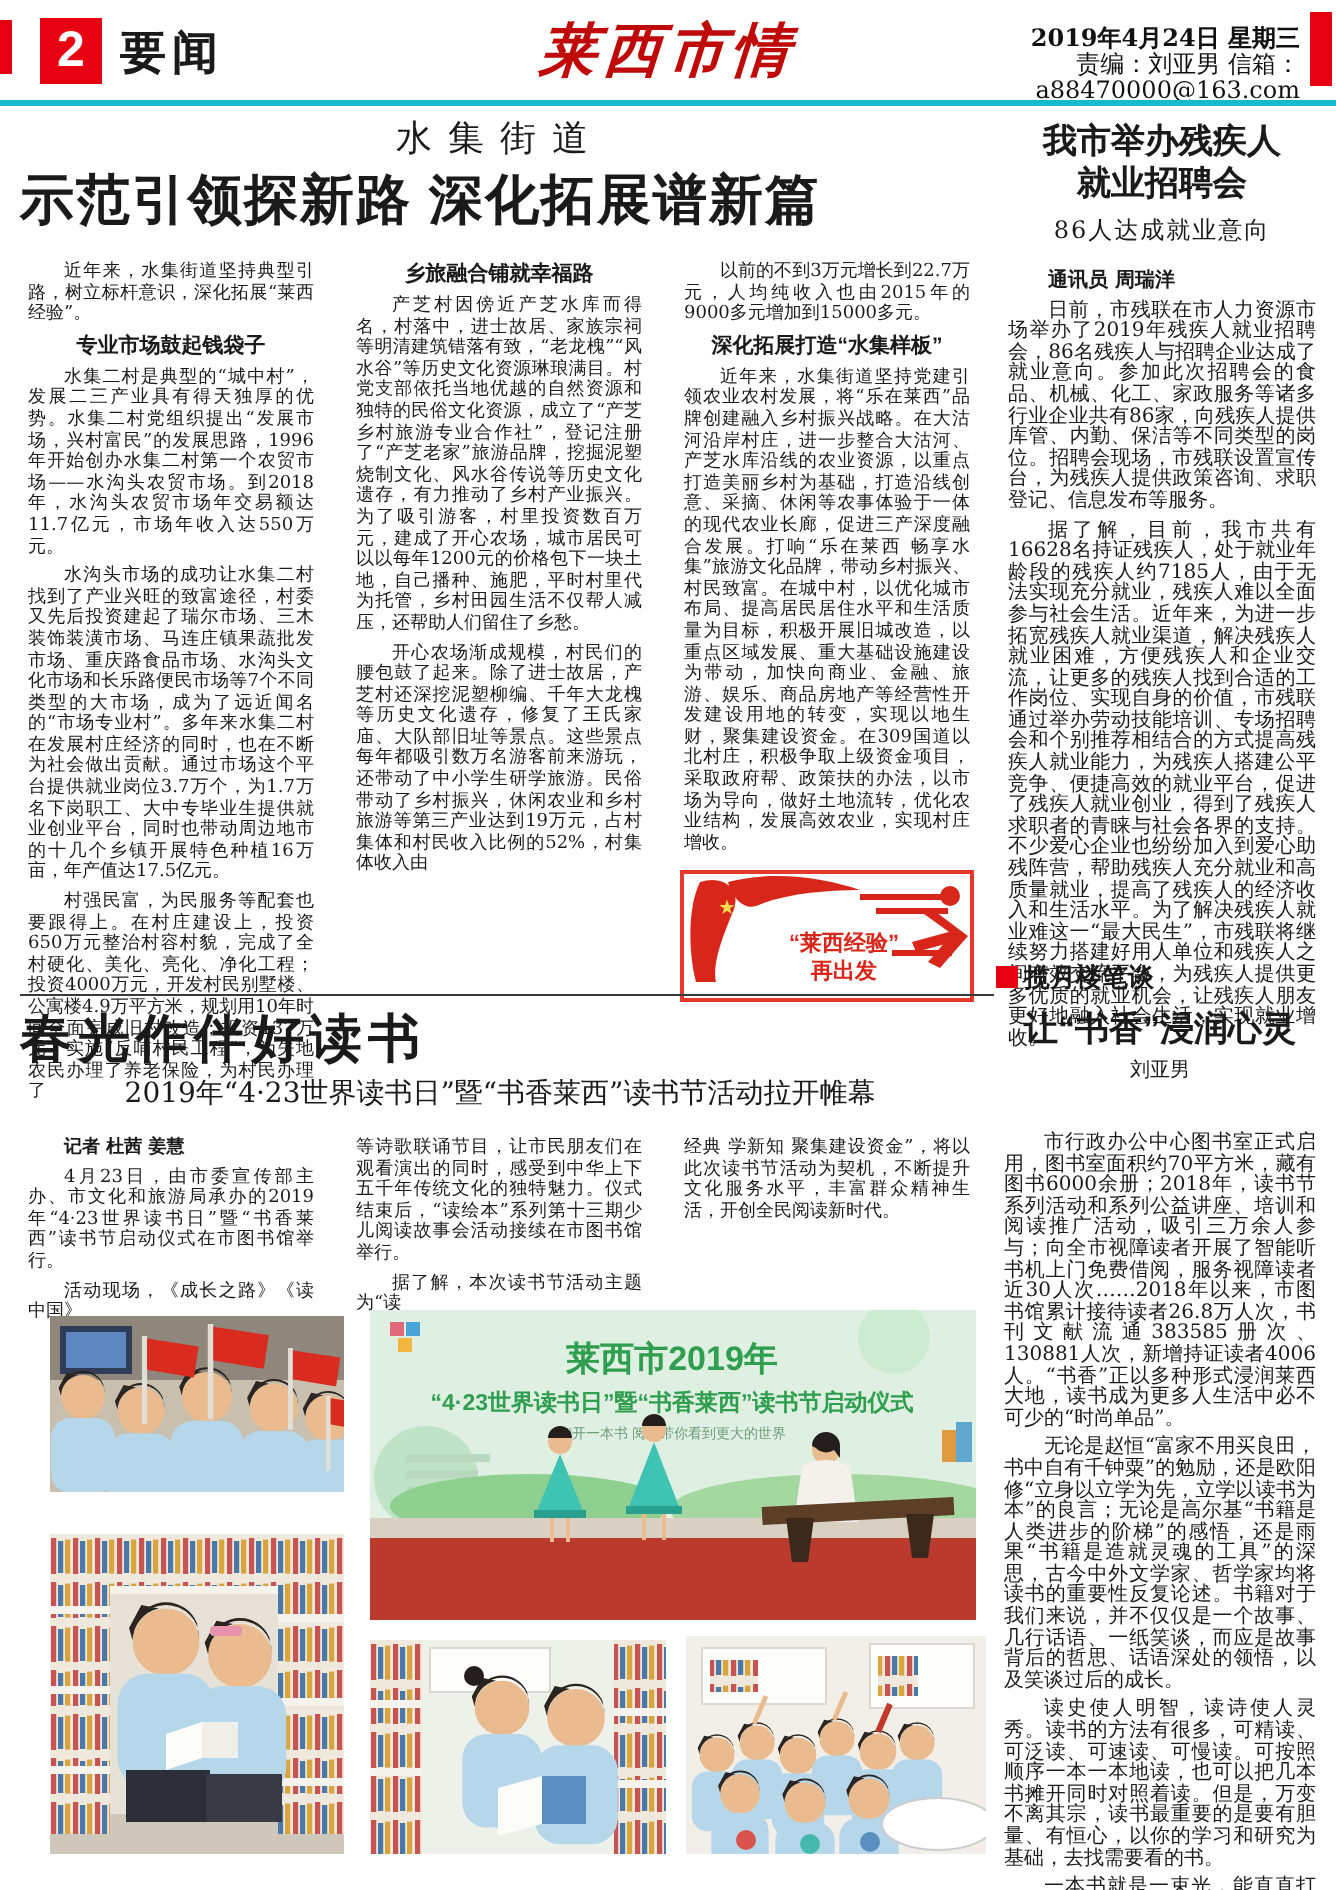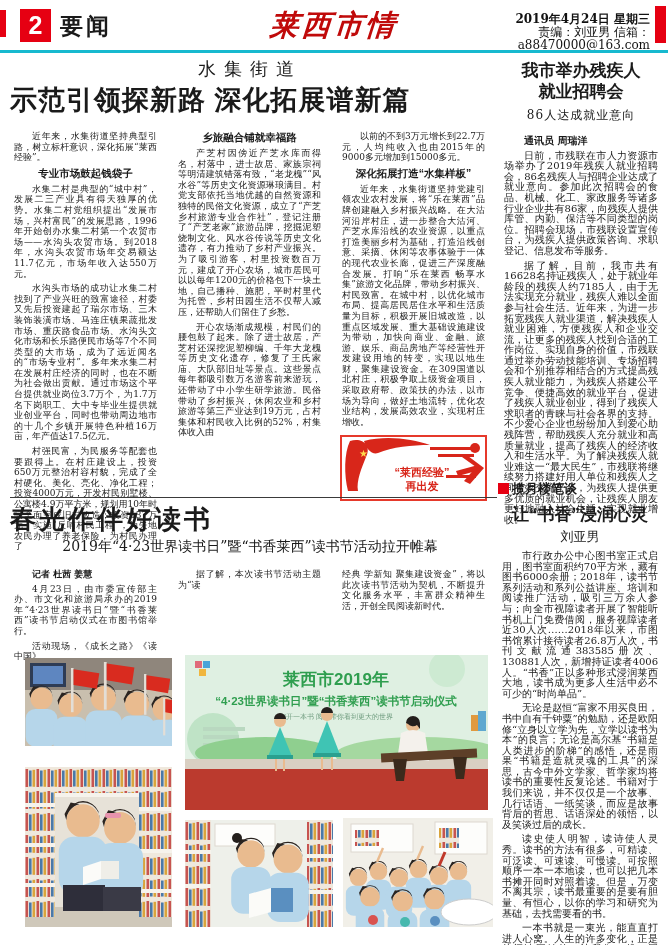--- a/index.html
+++ b/index.html
@@ -51,21 +51,21 @@
   .reading { left:10px; top:504px; width:480px; }
   .reading-h { font:bold 26px/30px "Liberation Sans",sans-serif; letter-spacing:3px; }
   .reading-sub { text-align:center; font-size:14px; margin:4px 0 9px; }
 
   
   .essay { left:498px; top:481px; width:164px; }
   .essay-sec { font:bold 13px/16px "Liberation Sans",sans-serif; }
   .redsq { display:inline-block; width:11px; height:11px; background:#e60012; margin-right:3px;
            vertical-align:-1px; }
   .essay-title { text-align:center; font:bold 17px/22px "Liberation Sans",sans-serif; margin-top:7px; }
-  .essay-author { text-align:center; font-size:13px; margin:2px 0 5px; }
+  .essay-author { text-align:center; font-size:10px; margin:2px 0 25px; }
 
   .photo { position:absolute; }
   svg text { font-family:"Liberation Sans",sans-serif; }
 </style>
 </head>
 <body>
 
 <div class="page">
 
   <svg width="0" height="0" style="position:absolute">
@@ -157,20 +157,21 @@
   <div class="abs reading">
     <div class="reading-h">春光作伴好读书</div>
     <div class="reading-sub">2019年“4·23世界读书日”暨“书香莱西”读书节活动拉开帷幕</div>
     <div class="cols">
       <div class="col">
         <p class="byline" style="text-indent:2em">记者 杜茜 姜慧</p>
         <p>4月23日，由市委宣传部主办、市文化和旅游局承办的2019年“4·23世界读书日”暨“书香莱西”读书节启动仪式在市图书馆举行。</p>
         <p>活动现场，《成长之路》《读中国》</p>
       </div>
       <div class="col">
+        <p style="text-indent:0">等诗歌联诵节目，让市民朋友们在观看演出的同时，感受到中华上下五千年传统文化的独特魅力。仪式结束后，“读绘本”系列第十三期少儿阅读故事会活动接续在市图书馆举行。</p>
         <p>据了解，本次读书节活动主题为“读</p>
       </div>
       <div class="col">
         <p style="text-indent:0">经典 学新知 聚集建设资金”，将以此次读书节活动为契机，不断提升文化服务水平，丰富群众精神生活，开创全民阅读新时代。</p>
       </div>
     </div>
   </div>
 
   <div class="abs essay">
     <div class="essay-sec">

